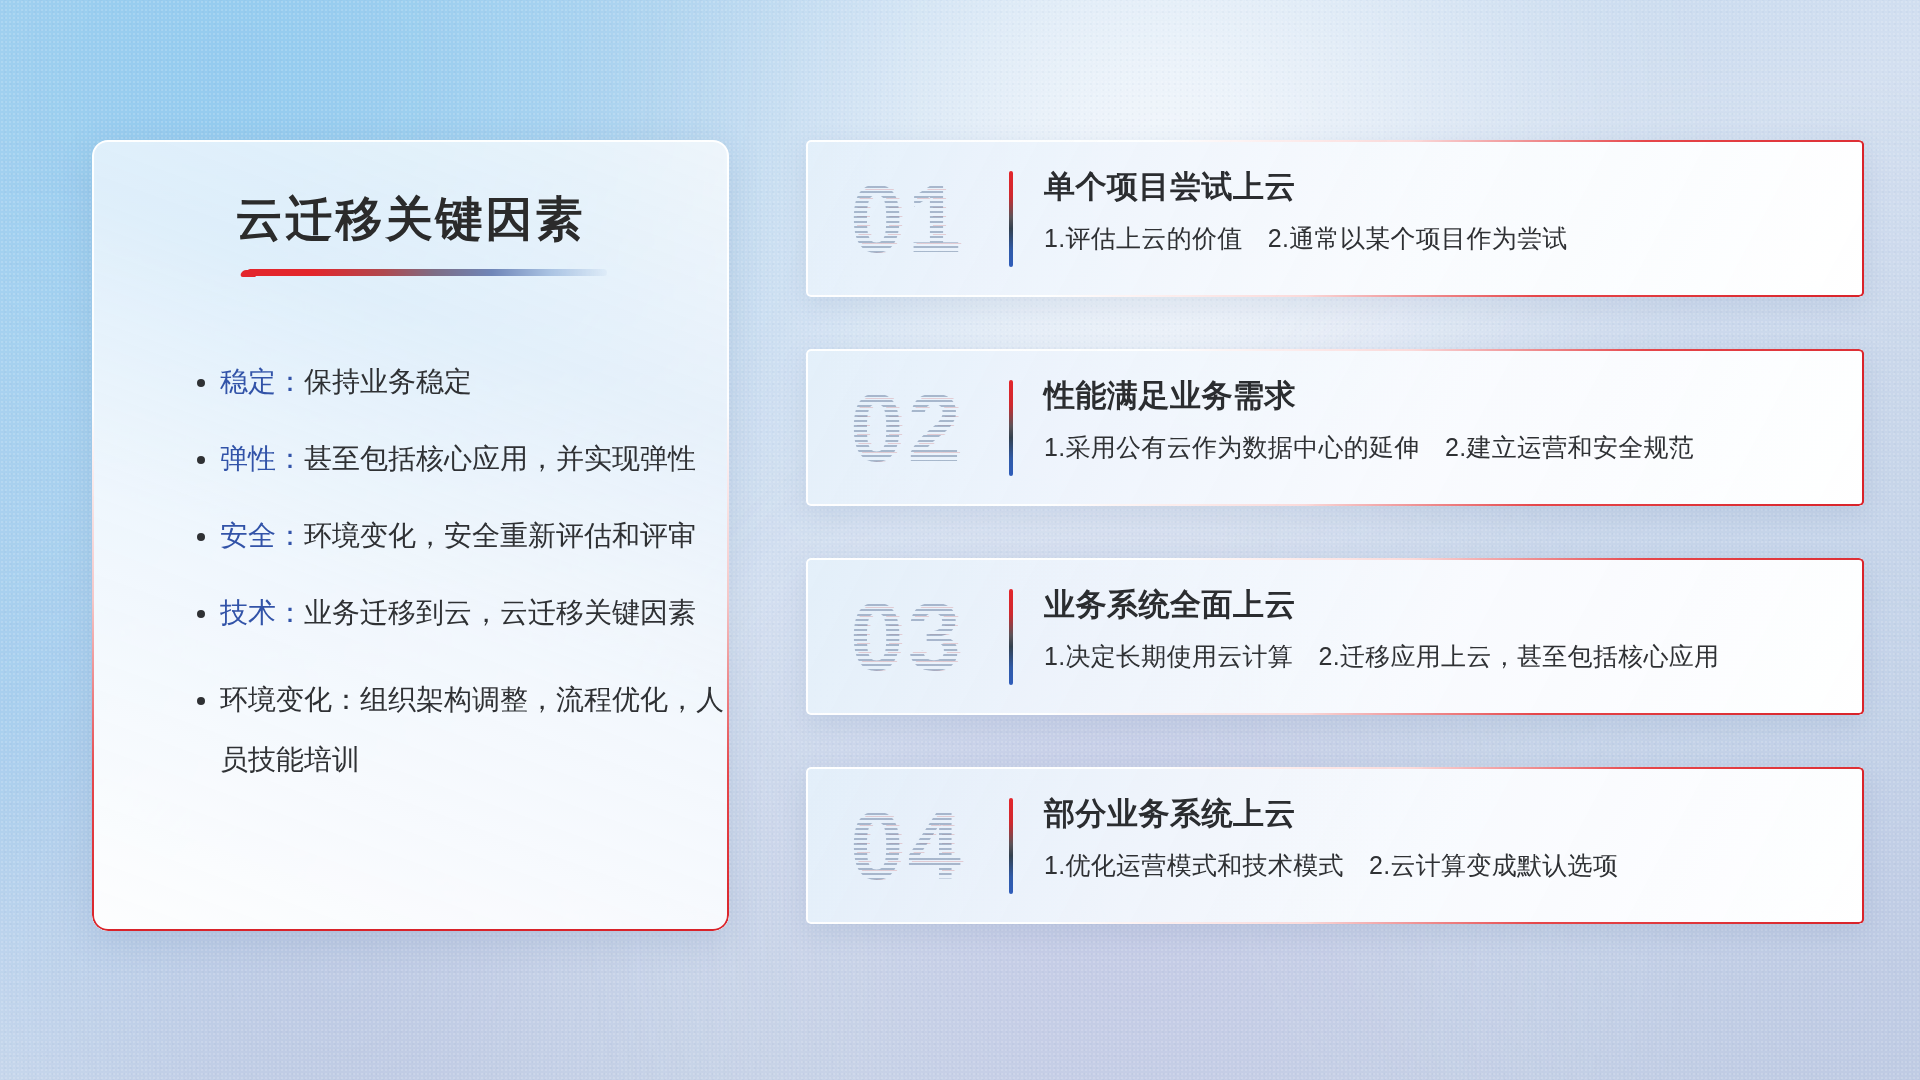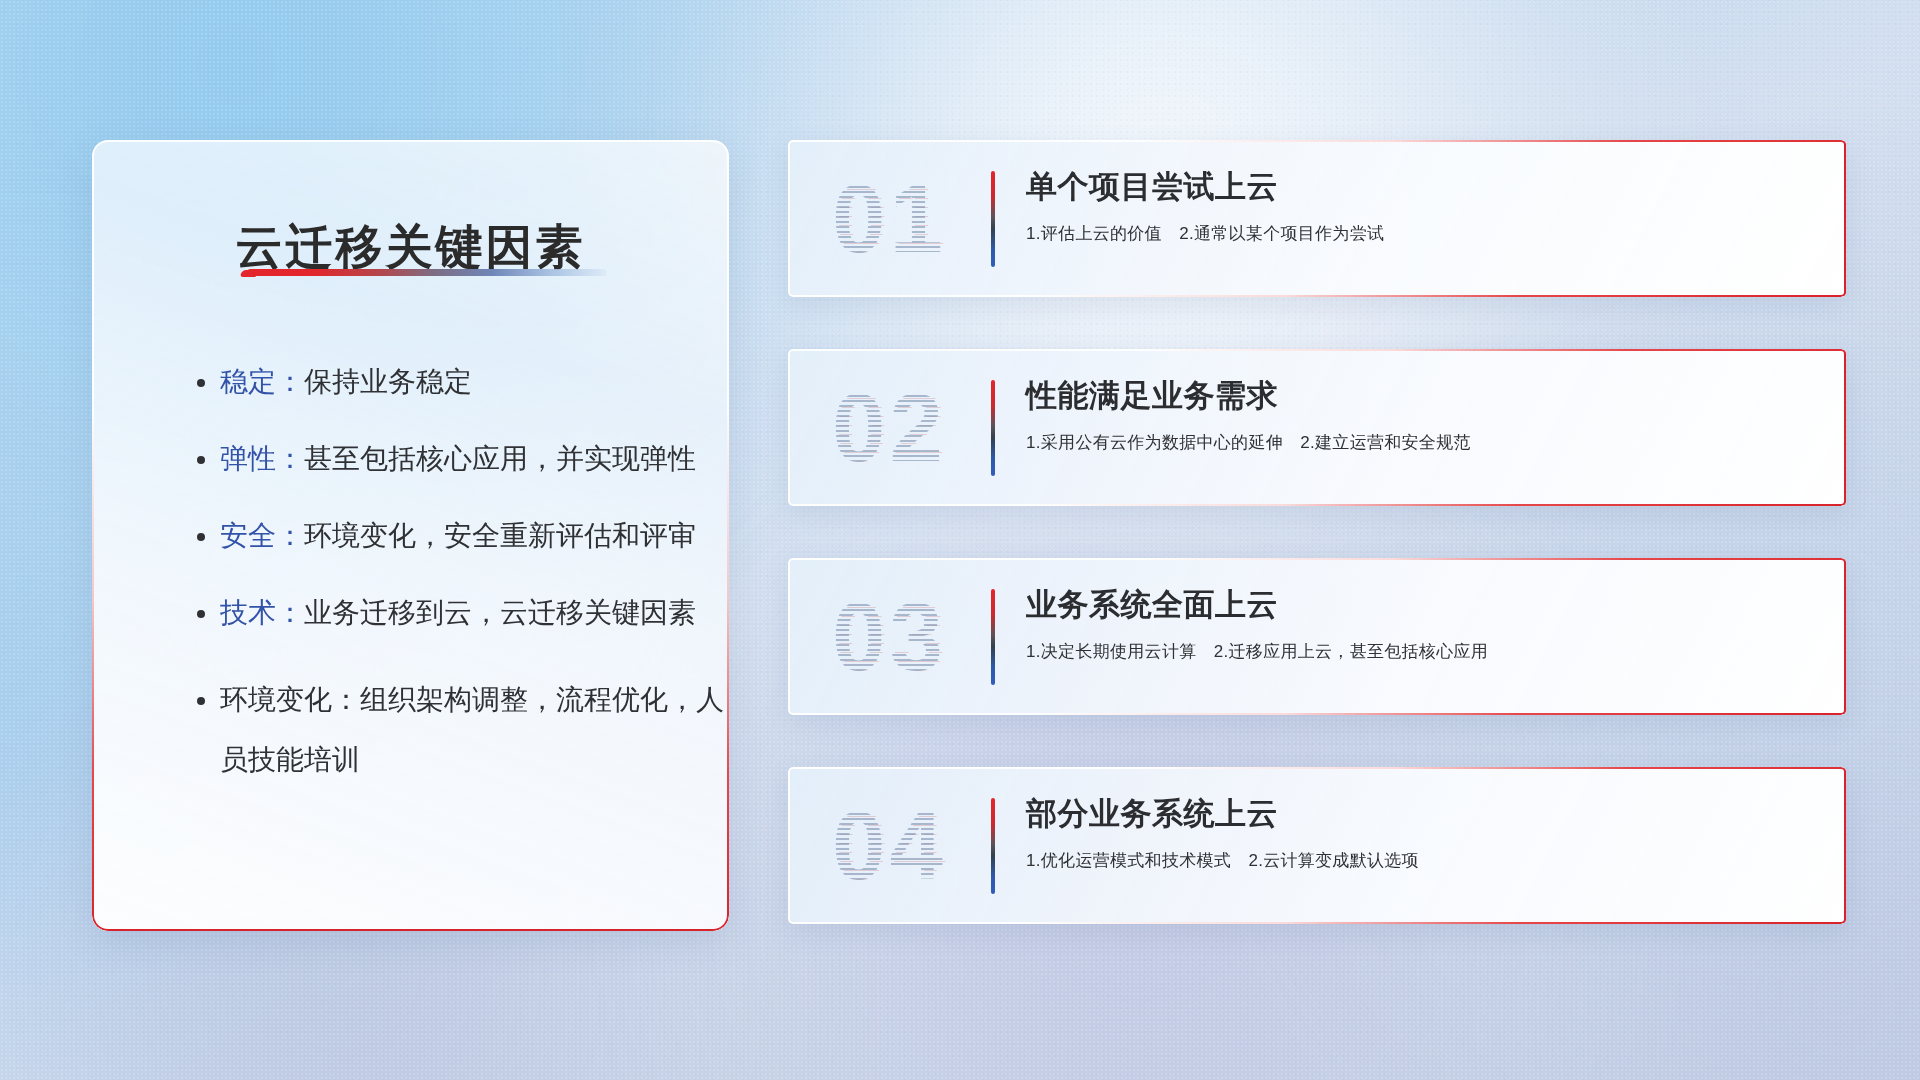--- a/index.html
+++ b/index.html
@@ -119,21 +119,20 @@
   }
 
   .left-title {
     position: absolute;
     left: 0; right: 0; top: 48px;
     text-align: center;
     font-size: 47px;
     font-weight: 700;
     letter-spacing: 3px;
     color: #2b2b2b;
-    margin-top: 28px;
   }
   .left-rule {
     position: absolute;
     left: 155px; top: 129px;
     width: 360px; height: 7px;
     border-radius: 4px;
     background: linear-gradient(90deg,
         #e3262c 0%, #e3262c 18%,
         #b0494f 38%,
         #7d6d85 52%,
@@ -159,21 +158,21 @@
     margin-bottom: 36px;
     white-space: nowrap;
   }
   .left-item.wrap { white-space: normal; width: 520px; line-height: 2.15; }
   .left-item .k { color: #3253a8; }
   .left-item .k-plain { color: #2f3134; }
 
   
   .right-col {
     position: absolute;
-    left: 788px; top: 140px;
+    left: 806px; top: 140px;
     width: 1058px;
   }
   .step-card {
     position: relative;
     height: 157px;
     margin-bottom: 52px;
     border-radius: 5px;
     background: linear-gradient(118deg,
         rgba(228,240,250,.92) 0%,
         rgba(238,244,252,.95) 26%,
@@ -261,21 +260,21 @@
 
   .step-body { position: absolute; left: 238px; top: 26px; right: 28px; }
   .step-title {
     font-size: 31px;
     font-weight: 700;
     color: #2b2d30;
     letter-spacing: .5px;
     margin-bottom: 14px;
   }
   .step-desc {
-    font-size: 17px;
+    font-size: 25px;
     color: #2f3134;
     letter-spacing: .3px;
   }
 </style>
 </head>
 <body>
 
 <div class="bg-root">
   <div class="bg-blob bg-blob-sky"></div>
   <div class="bg-blob bg-blob-sky2"></div>

